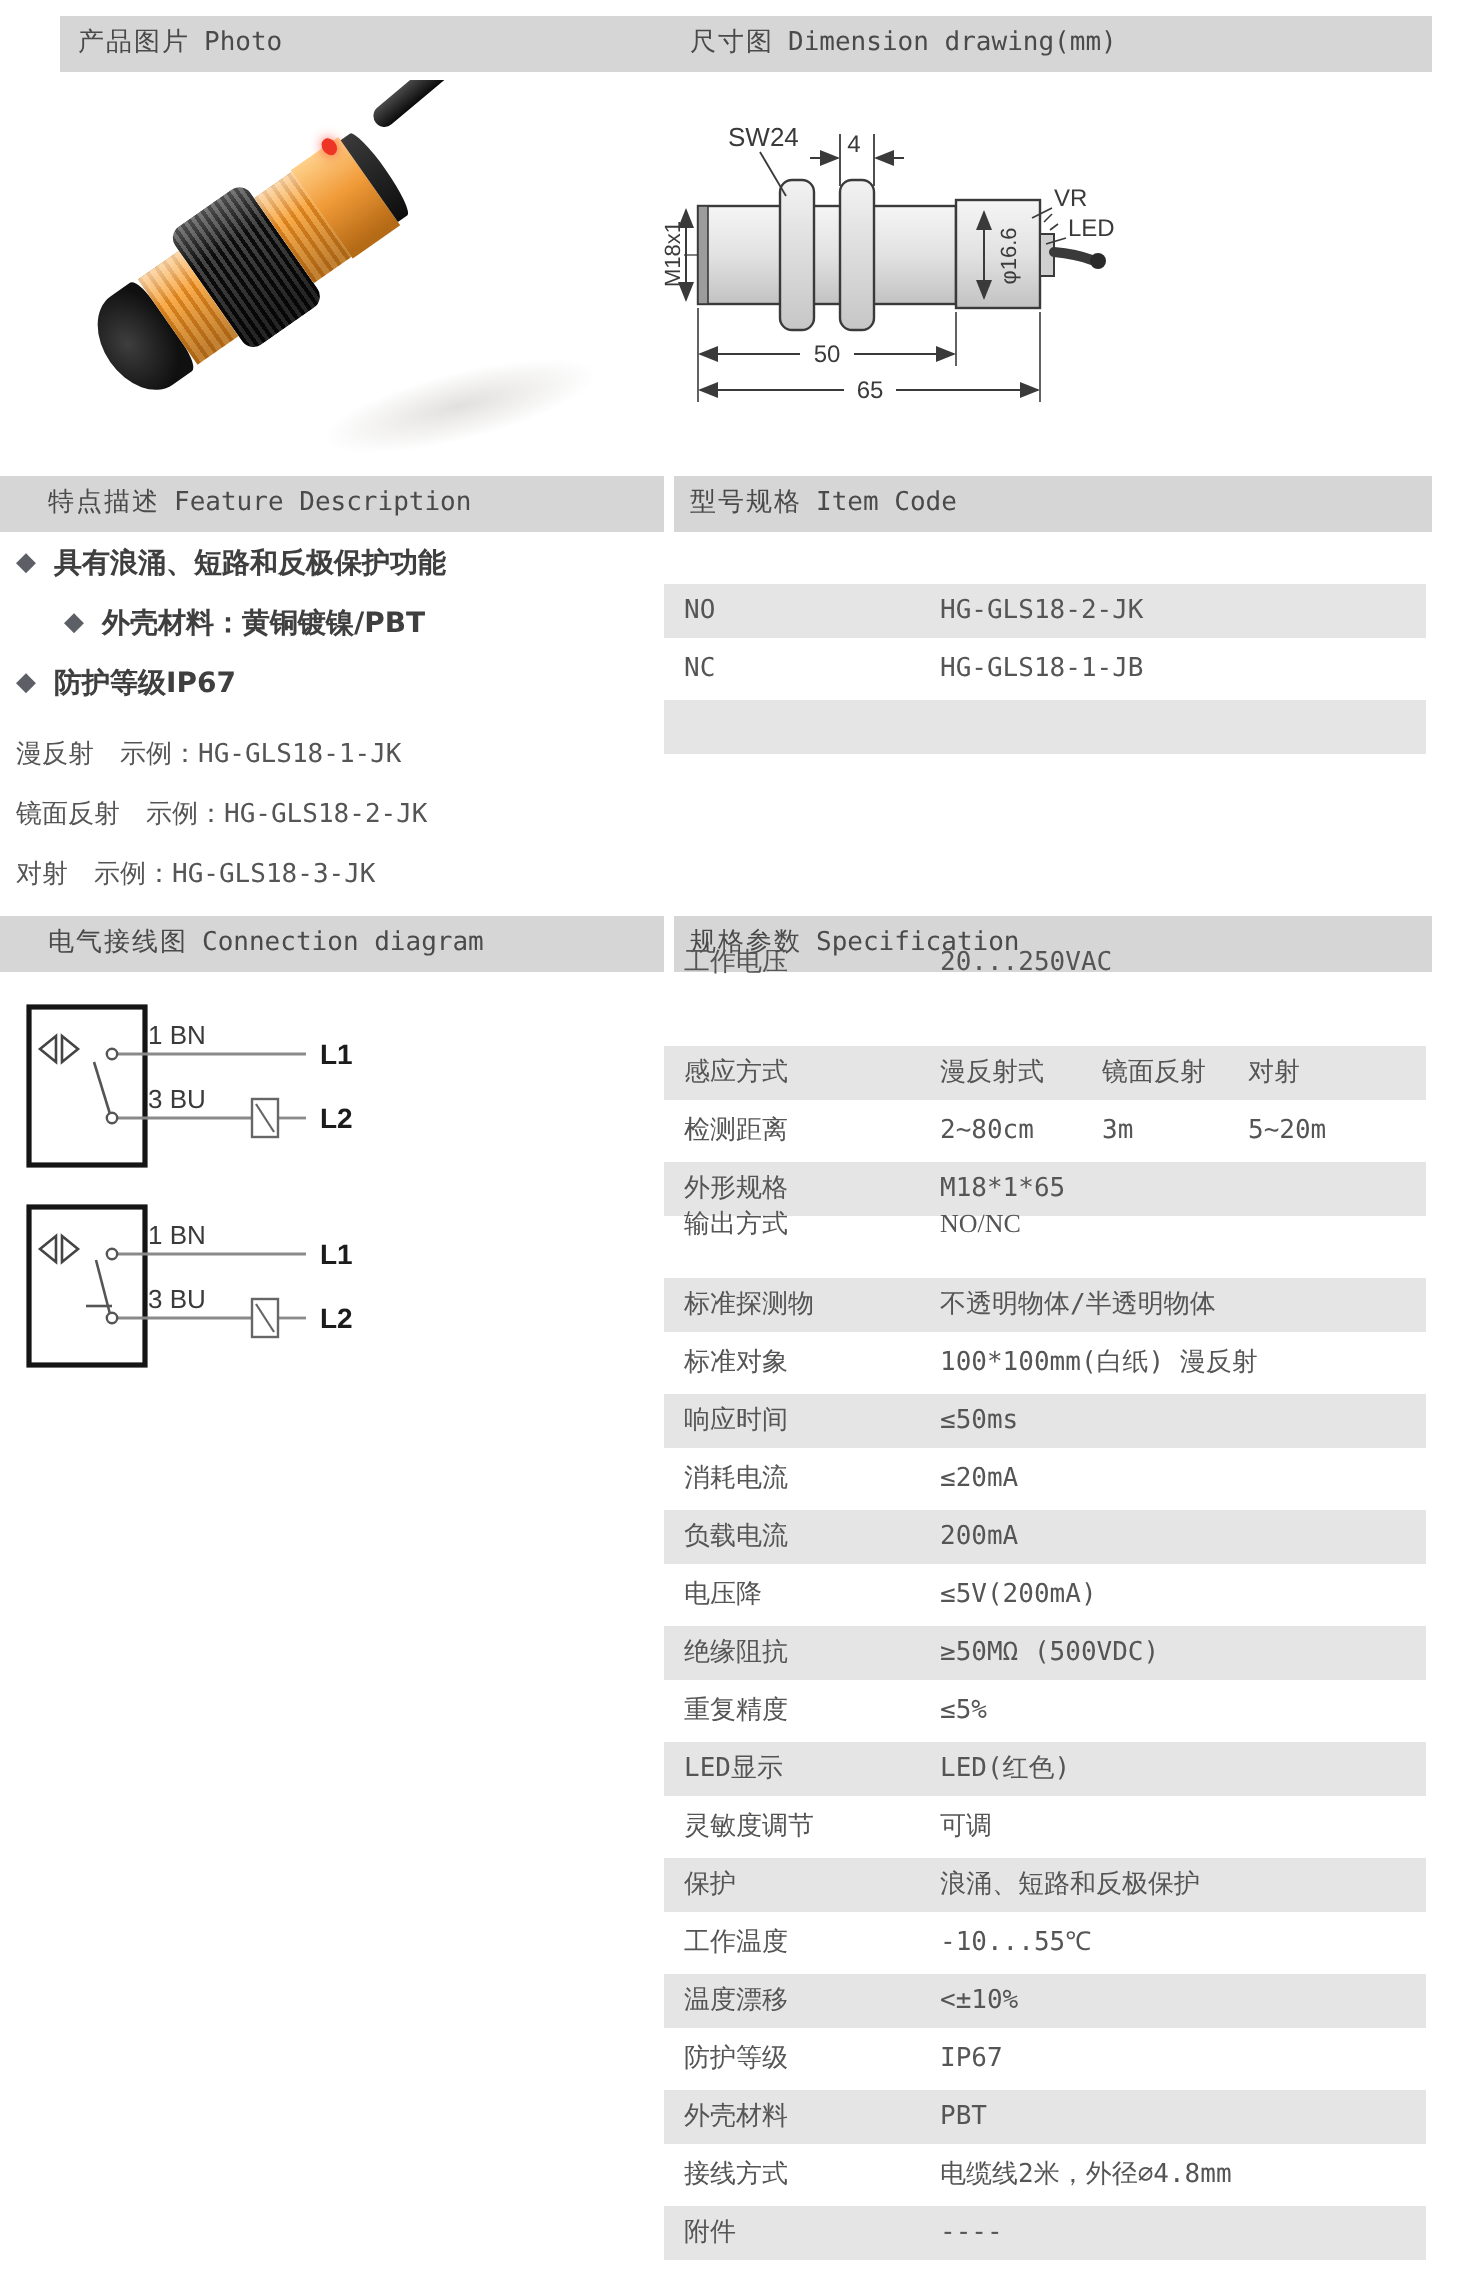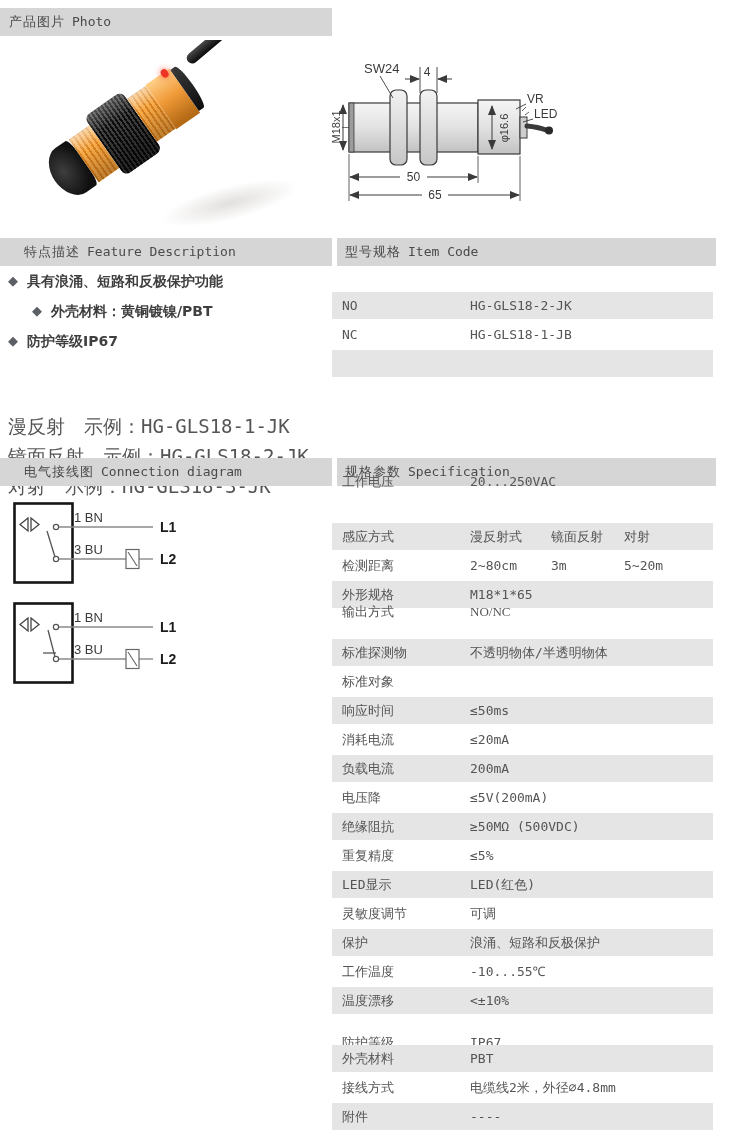--- a/index.html
+++ b/index.html
@@ -4,21 +4,21 @@
 <style>
   html,body{margin:0;padding:0;background:#fff;}
   #page{position:relative;width:730px;height:1145px;background:#fff;overflow:hidden;
         font-family:"DejaVu Sans Mono","Liberation Mono",monospace;color:#4c4c4c;}
   
   .hbar{position:absolute;height:28px;line-height:28px;background:#d6d6d6;
         font-size:13px;color:#4a4a4a;white-space:nowrap;overflow:hidden;}
   .hbar .zh{letter-spacing:1px;font-family:"DejaVu Sans","Liberation Sans",sans-serif;}
   .hbar .en{margin-left:7px;}
   .hl{left:0;width:332px;padding-left:24px;box-sizing:border-box;}
-  .hl.first{padding-left:9px;}
+  .hl.first{padding-left:9px;margin-left:30px;}
   .hr{left:337px;width:379px;padding-left:8px;box-sizing:border-box;}
   
   .photo{position:absolute;left:10px;top:40px;width:315px;height:192px;overflow:hidden;}
   .shadow{position:absolute;left:150px;top:146px;width:140px;height:34px;
           background:radial-gradient(closest-side,rgba(110,100,90,.20),rgba(110,100,90,0));
           transform:rotate(-14deg);}
   .barrel{position:absolute;left:30px;top:66px;width:168px;height:54px;
           transform:rotate(-35deg);display:flex;align-items:center;}
   .cap{width:36px;height:54px;border-radius:55% 12% 12% 55%/50% 25% 25% 50%;
        background:radial-gradient(ellipse at 35% 45%,#3e3e3e,#101010 72%);}
@@ -37,41 +37,44 @@
   .cable{position:absolute;left:178px;top:16px;width:52px;height:11px;border-radius:6px;
          background:linear-gradient(180deg,#4a4a4a,#0a0a0a);
          transform:rotate(-40deg);transform-origin:left center;}
   
   .feat{position:absolute;left:8px;width:320px;height:22px;line-height:22px;white-space:nowrap;}
   .feat .bullet{color:#5c5f66;font-size:13px;vertical-align:1px;
                 font-family:"DejaVu Sans","Liberation Sans",sans-serif;}
   .feat .ftxt{margin-left:9px;font-weight:bold;color:#3f3f3f;font-size:14px;
               font-family:"DejaVu Sans","Liberation Sans",sans-serif;}
   .exline{position:absolute;left:8px;width:320px;height:20px;line-height:20px;
-          font-size:19px;color:#555;white-space:nowrap;margin-top:48px;}
+          font-size:13px;color:#555;white-space:nowrap;}
   
   .trow{position:absolute;left:332px;width:381px;height:27px;line-height:27px;
         font-size:13px;color:#555;white-space:nowrap;overflow:hidden;}
   .trow.gray{background:#e5e5e5;}
   .trow .k{position:absolute;left:10px;top:0;}
   .trow .v{position:absolute;left:138px;top:0;}
   .trow .c0{display:inline-block;width:81px;}
   .trow .c1{display:inline-block;width:73px;}
   
   .svgsans{font-family:"Liberation Sans","DejaVu Sans",sans-serif;fill:#3a3a3a;}
   .svgbold{font-family:"Liberation Sans","DejaVu Sans",sans-serif;fill:#1c1c1c;font-weight:bold;}
   svg{position:absolute;}
 </style>
 </head>
 <body>
 
 <div id="page">
 
   <div class="hbar hl first" style="top:8px;">
     <span class="zh">产品图片</span><span class="en">Photo</span>
+  </div>
+  <div class="hbar hr" style="top:8px;">
+    <span class="zh">尺寸图</span><span class="en">Dimension drawing(mm)</span>
   </div>
 
   <div class="photo">
     <div class="shadow"></div>
     <div class="barrel">
       <div class="cap"></div>
       <div class="th th1"></div>
       <div class="nut"></div>
       <div class="th th2"></div>
       <div class="body2"></div>
@@ -242,20 +245,21 @@
       <div class="trow" style="top: 598px; font-family: Liberation Serif, serif;">
         <span class="k">输出方式</span>
         <span class="v">NO/NC</span>
       </div>
       <div class="trow gray" style="top: 639px;">
         <span class="k">标准探测物</span>
         <span class="v">不透明物体/半透明物体</span>
       </div>
       <div class="trow" style="top: 668px;">
         <span class="k">标准对象</span>
+        <span class="v">100*100mm(白纸) 漫反射</span>
       </div>
       <div class="trow gray" style="top: 697px;">
         <span class="k">响应时间</span>
         <span class="v">≤50ms</span>
       </div>
       <div class="trow" style="top: 726px;">
         <span class="k">消耗电流</span>
         <span class="v">≤20mA</span>
       </div>
       <div class="trow gray" style="top: 755px;">
@@ -287,21 +291,21 @@
         <span class="v">浪涌、短路和反极保护</span>
       </div>
       <div class="trow" style="top: 958px;">
         <span class="k">工作温度</span>
         <span class="v">-10...55℃</span>
       </div>
       <div class="trow gray" style="top: 987px;">
         <span class="k">温度漂移</span>
         <span class="v">&lt;±10%</span>
       </div>
-      <div class="trow" style="top: 1016px; margin-top: 13px;">
+      <div class="trow" style="top: 1016px;">
         <span class="k">防护等级</span>
         <span class="v">IP67</span>
       </div>
       <div class="trow gray" style="top: 1045px;">
         <span class="k">外壳材料</span>
         <span class="v">PBT</span>
       </div>
       <div class="trow" style="top: 1074px;">
         <span class="k">接线方式</span>
         <span class="v">电缆线2米，外径∅4.8mm</span>

